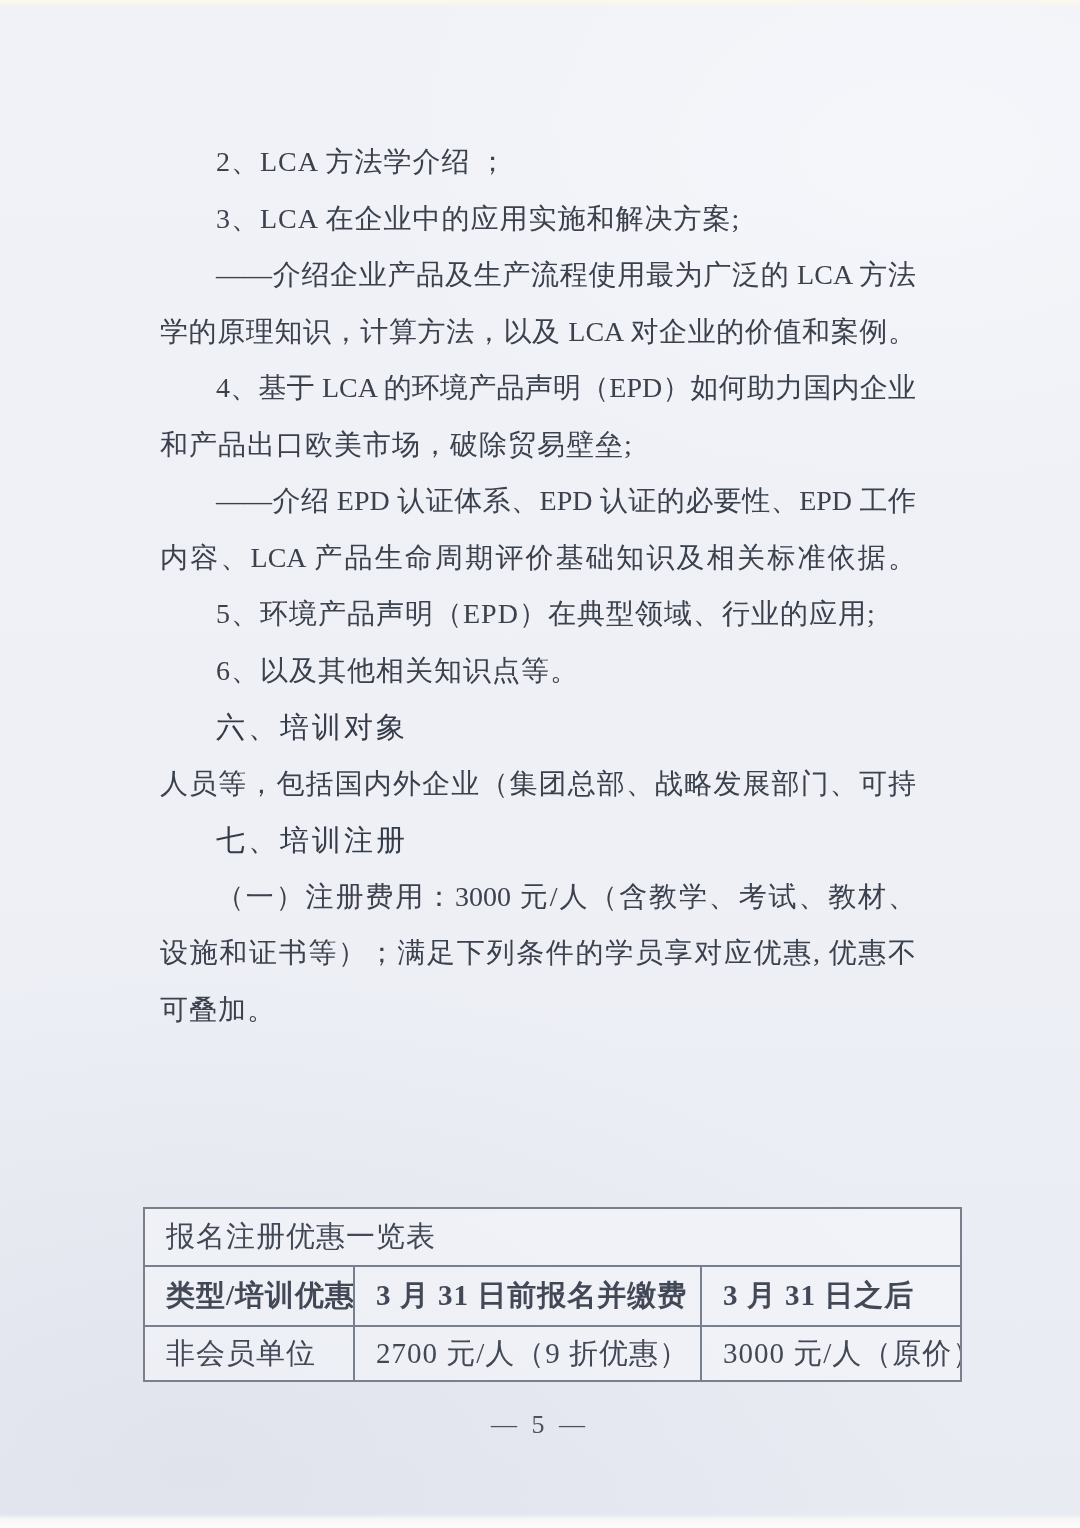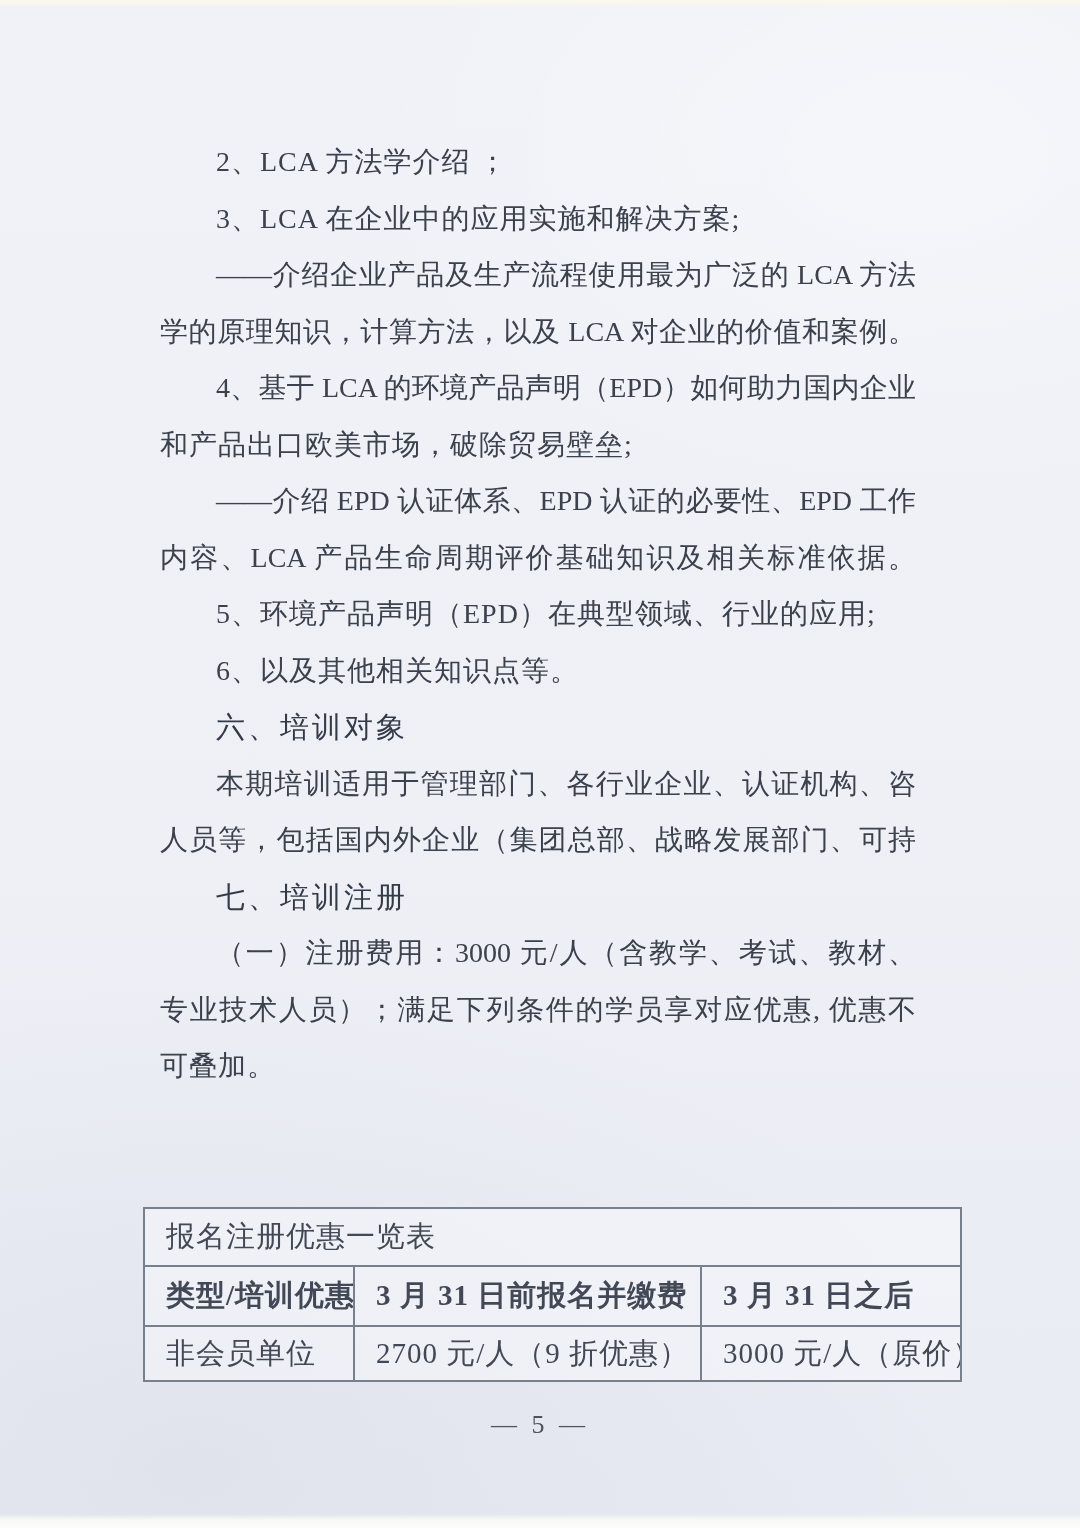--- a/index.html
+++ b/index.html
@@ -104,25 +104,24 @@
       <div class="line indent">3、LCA 在企业中的应用实施和解决方案;</div>
       <div class="line indent fill">——介绍企业产品及生产流程使用最为广泛的 LCA 方法</div>
       <div class="line fill">学的原理知识，计算方法，以及 LCA 对企业的价值和案例。</div>
       <div class="line indent fill">4、基于 LCA 的环境产品声明（EPD）如何助力国内企业</div>
       <div class="line">和产品出口欧美市场，破除贸易壁垒;</div>
       <div class="line indent fill">——介绍 EPD 认证体系、EPD 认证的必要性、EPD 工作</div>
       <div class="line fill">内容、LCA 产品生命周期评价基础知识及相关标准依据。</div>
       <div class="line indent">5、环境产品声明（EPD）在典型领域、行业的应用;</div>
       <div class="line indent">6、以及其他相关知识点等。</div>
       <div class="line indent bold">六、培训对象</div>
-      <div class="line indent fill">本期培训适用于管理部门、各行业企业、认证机构、咨</div>
       <div class="line fill">人员等，包括国内外企业（集团总部、战略发展部门、可持</div>
       <div class="line indent bold">七、培训注册</div>
       <div class="line indent fill">（一）注册费用：3000 元/人（含教学、考试、教材、</div>
-      <div class="line fill">专业技术人员）；满足下列条件的学员享对应优惠, 优惠不</div>
+      <div class="line fill">设施和证书等）；满足下列条件的学员享对应优惠, 优惠不</div>
       <div class="line">可叠加。</div>
     </div>
 
   <table class="discount-table">
     <colgroup>
       <col style="width:210px">
       <col style="width:347px">
       <col style="width:260px">
     </colgroup>
     <tbody>

